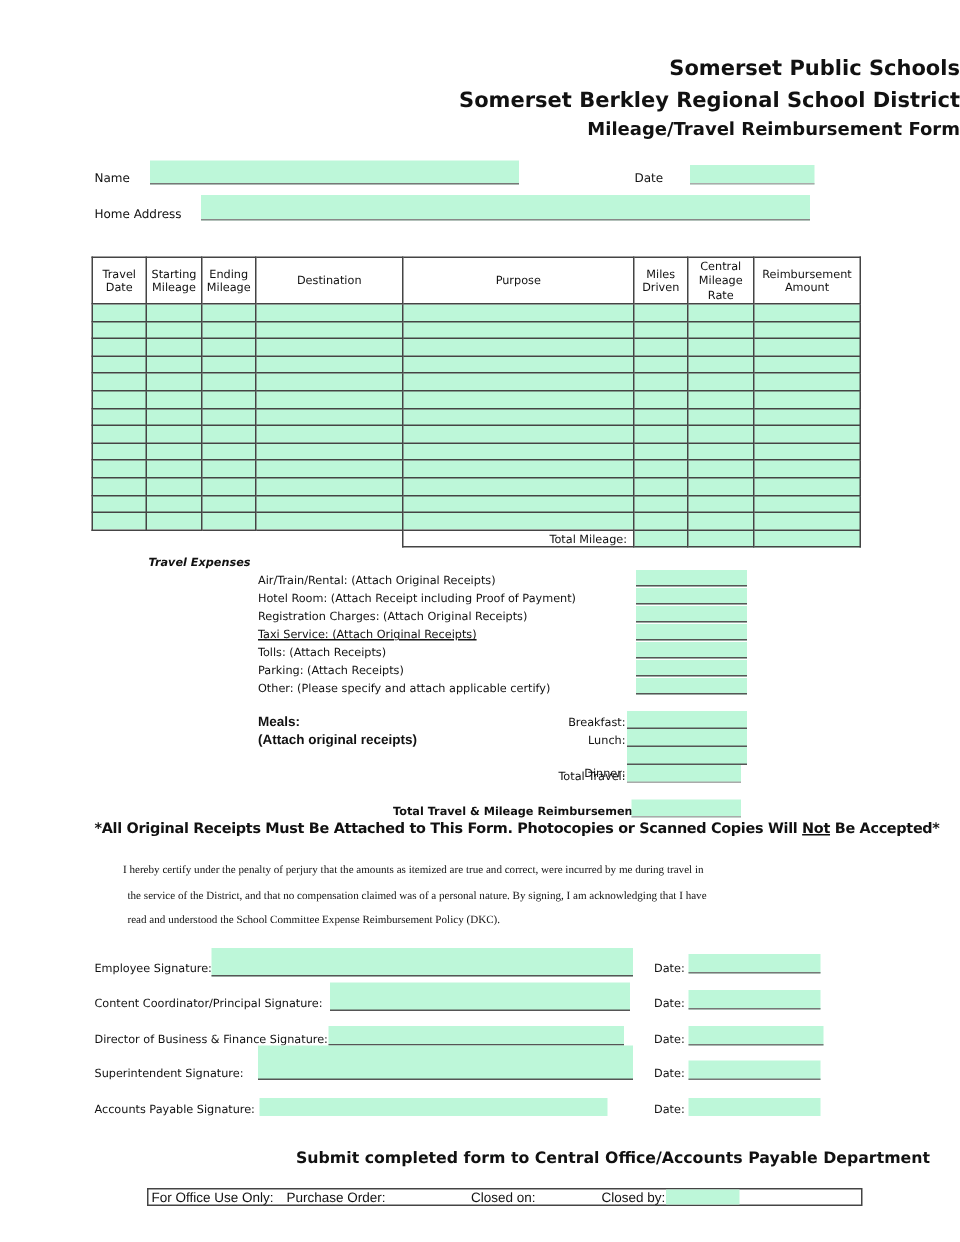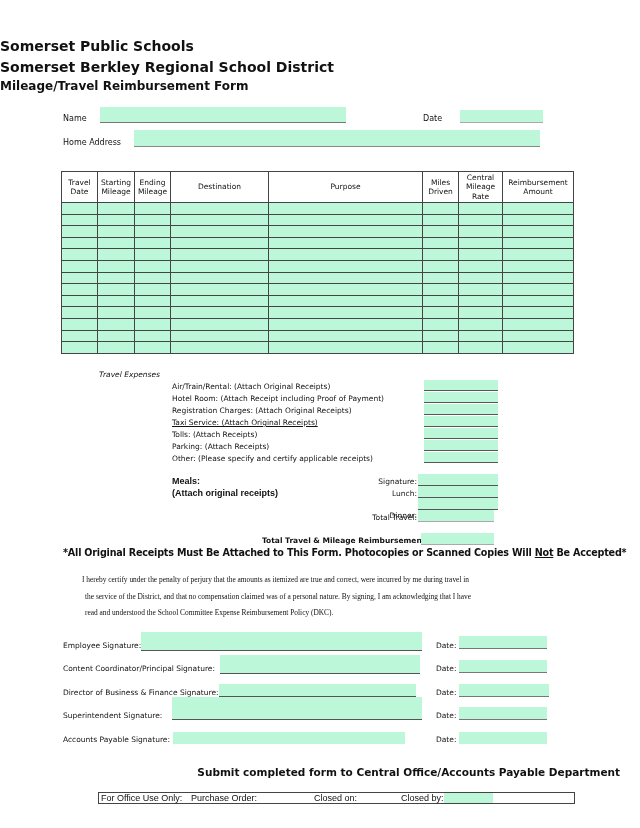--- a/index.html
+++ b/index.html
@@ -1,19 +1,19 @@
 <!DOCTYPE html>
 <html><head>
 <meta charset="utf-8">
 <style>
   html,body{margin:0;padding:0;background:#fff;}
   body{width:640px;height:828px;position:relative;font-family:"Liberation Sans",sans-serif;color:#111;overflow:hidden;}
   .abs{position:absolute;}
   .fill{background:#bdf7d9;}
-  .t1{font-family:"DejaVu Sans",sans-serif;font-weight:bold;text-align:left;width:640px;left:0;}
+  .t1{font-family:"DejaVu Sans",sans-serif;font-weight:bold;text-align:right;width:640px;left:0;}
   .lbl{font-family:"DejaVu Sans",sans-serif;font-size:8px;color:#111;white-space:nowrap;}
   .field{position:absolute;background:#bdf7d9;border-bottom:1px solid #777;box-sizing:border-box;}
   table.grid{position:absolute;left:61px;top:171px;border-collapse:collapse;table-layout:fixed;}
   table.grid th{font-family:"DejaVu Sans",sans-serif;font-weight:normal;font-size:7.5px;line-height:9.5px;border:1px solid #444;height:30px;padding:0;text-align:center;vertical-align:middle;background:#fff;}
   table.grid td{border:1px solid #444;height:10.6px;padding:0;background:#bdf7d9;}
   table.grid td.blank{border:none;background:#fff;}
   table.grid td.totlbl{background:#fff;text-align:right;font-family:"DejaVu Sans",sans-serif;font-size:7.5px;padding-right:4px;}
   .exp-row{position:absolute;left:172px;font-family:"DejaVu Sans",sans-serif;font-size:7.5px;white-space:nowrap;}
   .exp-field{position:absolute;left:424px;width:74px;height:10px;background:#bdf7d9;border-bottom:1px solid #555;}
   .meal-lbl{position:absolute;font-family:"DejaVu Sans",sans-serif;font-size:7.5px;text-align:right;width:80px;left:337px;white-space:nowrap;}
@@ -187,42 +187,49 @@
       <tr>
         <td></td>
         <td></td>
         <td></td>
         <td></td>
         <td></td>
         <td></td>
         <td></td>
         <td></td>
       </tr>
+      <tr>
+        <td class="blank" colspan="4"></td>
+        <td class="totlbl">Total Mileage:</td>
+        <td></td>
+        <td></td>
+        <td></td>
+      </tr>
     </tbody>
 </table>
 
-<div class="abs" style="left:99px;top:370px;font-family:'DejaVu Sans',sans-serif;font-size:7.5px;font-weight:normal;font-style:italic;">Travel Expenses</div>
+<div class="abs" style="left:99px;top:370px;font-family:'DejaVu Sans',sans-serif;font-size:7.5px;font-weight:bold;font-style:italic;">Travel Expenses</div>
 <div class="exp-row" style="top:382px;">Air/Train/Rental: (Attach Original Receipts)</div>
 <div class="exp-field" style="top:380px;"></div>
 <div class="exp-row" style="top:394px;">Hotel Room: (Attach Receipt including Proof of Payment)</div>
 <div class="exp-field" style="top:392px;"></div>
 <div class="exp-row" style="top:406px;">Registration Charges: (Attach Original Receipts)</div>
 <div class="exp-field" style="top:404px;"></div>
 <div class="exp-row" style="top:418px;text-decoration:underline;">Taxi Service: (Attach Original Receipts)</div>
 <div class="exp-field" style="top:416px;"></div>
 <div class="exp-row" style="top:430px;">Tolls: (Attach Receipts)</div>
 <div class="exp-field" style="top:428px;"></div>
 <div class="exp-row" style="top:442px;">Parking: (Attach Receipts)</div>
 <div class="exp-field" style="top:440px;"></div>
-<div class="exp-row" style="top:454px;">Other: (Please specify and certify applicable receipts)</div>
+<div class="exp-row" style="top:454px;">Other: (Please specify and attach applicable certify)</div>
 <div class="exp-field" style="top:452px;"></div>
 
 <div class="abs" style="left:172px;top:476px;font-family:'Liberation Sans',sans-serif;font-weight:bold;font-size:9px;">Meals:</div>
 <div class="abs" style="left:172px;top:488px;font-family:'Liberation Sans',sans-serif;font-weight:bold;font-size:9px;">(Attach original receipts)</div>
-<div class="meal-lbl" style="top:477px;">Signature:</div>
+<div class="meal-lbl" style="top:477px;">Breakfast:</div>
 <div class="meal-field" style="top:474px;"></div>
 <div class="meal-lbl" style="top:489px;">Lunch:</div>
 <div class="meal-field" style="top:486px;"></div>
 <div class="meal-lbl" style="top:511px;">Dinner:</div>
 <div class="meal-field" style="top:498px;"></div>
 <div class="meal-lbl" style="top:513px;">Total  Travel:</div>
 <div class="meal-field" style="top:510px;width:76px;border-bottom:1px solid #aaa;"></div>
 
 <div class="abs" style="left:262px;top:536px;font-family:'DejaVu Sans',sans-serif;font-weight:bold;font-size:7.5px;white-space:nowrap;">Total Travel &amp; Mileage Reimbursement:</div>
 <div class="field" style="left:421px;top:533px;width:73px;height:12px;border-bottom:1px solid #aaa;"></div>

